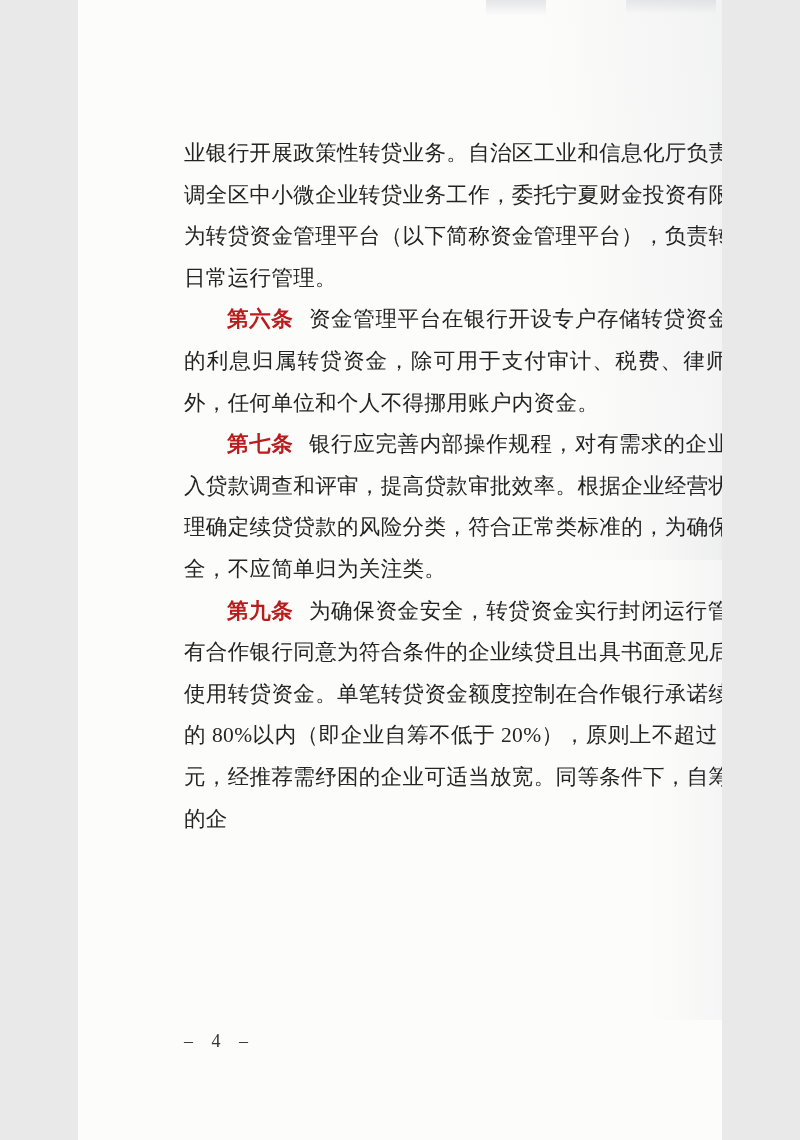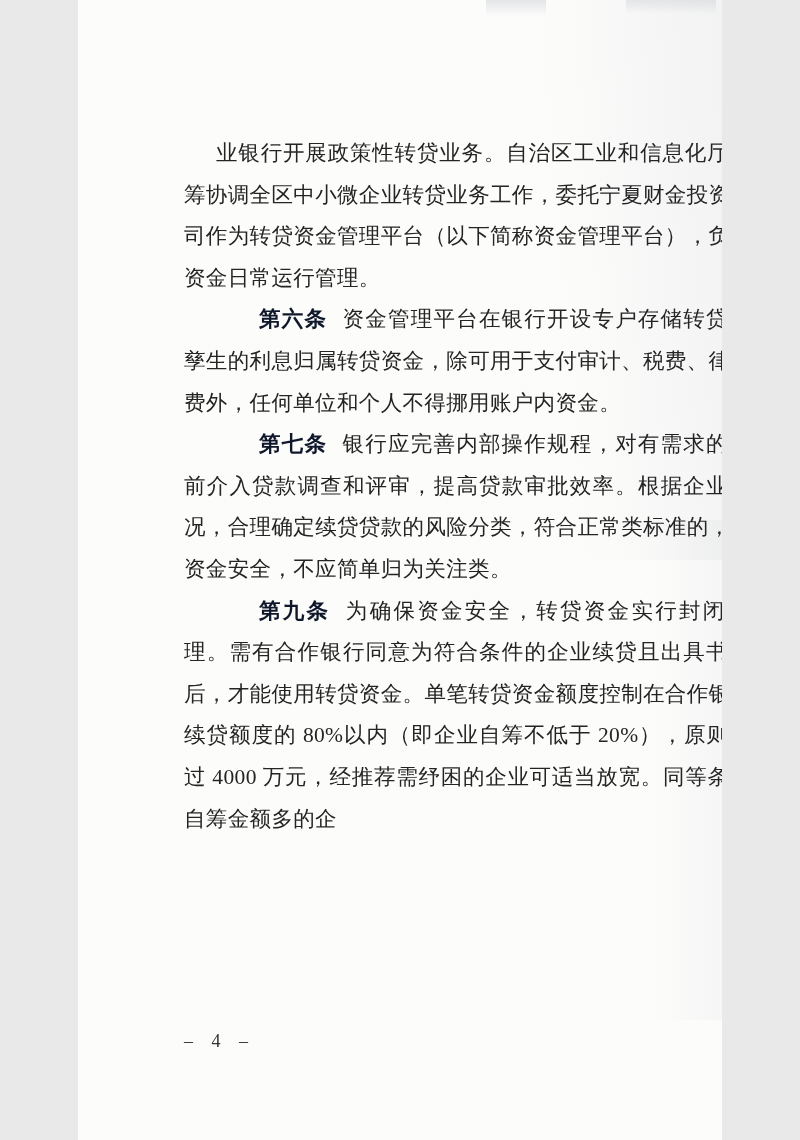--- a/index.html
+++ b/index.html
@@ -37,21 +37,21 @@
     width: 612px;
     font-size: 21.5px;
     line-height: 41.6px;
     letter-spacing: 0.35px;
     color: #242424;
     text-align: justify;
     text-justify: inter-character;
   }
   .para { margin: 0; text-indent: 2em; }
   .para.continuation { text-indent: 0; }
-  .article-label { font-weight: bold; color: #0f172a; margin-left: 32px; }
+  .article-label { font-weight: bold; color: #b91c1c; }
   .article-label:not(:empty) { margin-right: 0.72em; }
   .pagenum {
     position: absolute;
     left: 106px;
     top: 1031px;
     font-size: 18px;
     letter-spacing: 7px;
     color: #333333;
     white-space: pre;
   }

